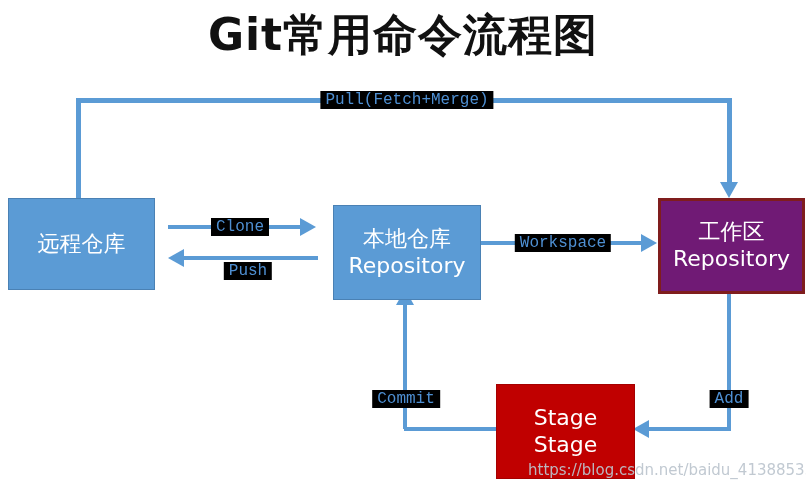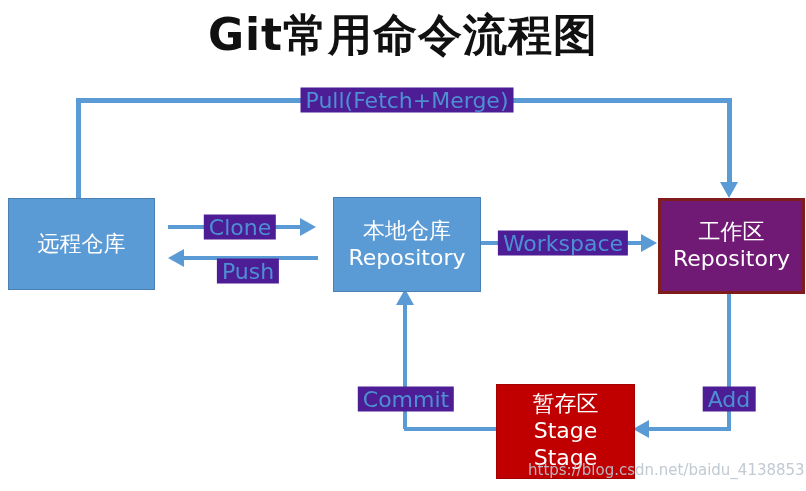--- a/index.html
+++ b/index.html
@@ -38,25 +38,26 @@
   .line { position: absolute; background: #5B9BD5; }
   .arr { position: absolute; width: 0; height: 0; }
   .arr-right { border-top: 9px solid transparent; border-bottom: 9px solid transparent; border-left: 16px solid #5B9BD5; }
   .arr-left  { border-top: 9px solid transparent; border-bottom: 9px solid transparent; border-right: 16px solid #5B9BD5; }
   .arr-up    { border-left: 9px solid transparent; border-right: 9px solid transparent; border-bottom: 16px solid #5B9BD5; }
   .arr-down  { border-left: 9px solid transparent; border-right: 9px solid transparent; border-top: 16px solid #5B9BD5; }
   .edge-label {
     position: absolute;
     transform: translate(-50%, -50%);
     color: #4E8FD2;
-    background: #4c1d95;
-    font-size: 22px;
+    background: #000000;
+    font-size: 16px;
     padding: 0 5px;
     white-space: nowrap;
     z-index: 3;
+    font-family: Liberation Mono, monospace;
   }
   .watermark {
     position: absolute;
     left: 528px;
     top: 461px;
     font-size: 15px;
     color: #BCC5CE;
     opacity: 0.92;
     white-space: nowrap;
     z-index: 5;
@@ -94,31 +95,30 @@
 
   <div class="line" style="left:404px; top:427px; width:92px; height:4px;"></div>
   <div class="line" style="left:403px; top:303px; width:4px; height:126px;"></div>
   <div class="arr arr-up" style="left:396px; top:289px;"></div>
   <div class="edge-label" style="left:406px; top:399px;">Commit</div>
 
   <div class="node node-blue" style="left:8px; top:198px; width:145px; height:90px;">
     <div>远程仓库</div>
   </div>
 
-  <div class="node node-blue" style="left:333px; top:197px; width:146px; height:93px;">
+  <div class="node node-blue" style="left:333px; top:205px; width:146px; height:93px;">
     <div>本地仓库</div>
     <div>Repository</div>
   </div>
 
   <div class="node node-green" style="left:658px; top:198px; width:141px; height:90px;">
     <div>工作区</div>
     <div>Repository</div>
   </div>
 
   <div class="node node-red" style="left:496px; top:384px; width:137px; height:93px; z-index:2;">
-    <div>暂存区</div>
     <div>Stage</div>
     <div>Stage</div>
   </div>
 
   <div class="watermark">https://blog.csdn.net/baidu_41388533</div>
 
 </div>
 
 </body></html>

